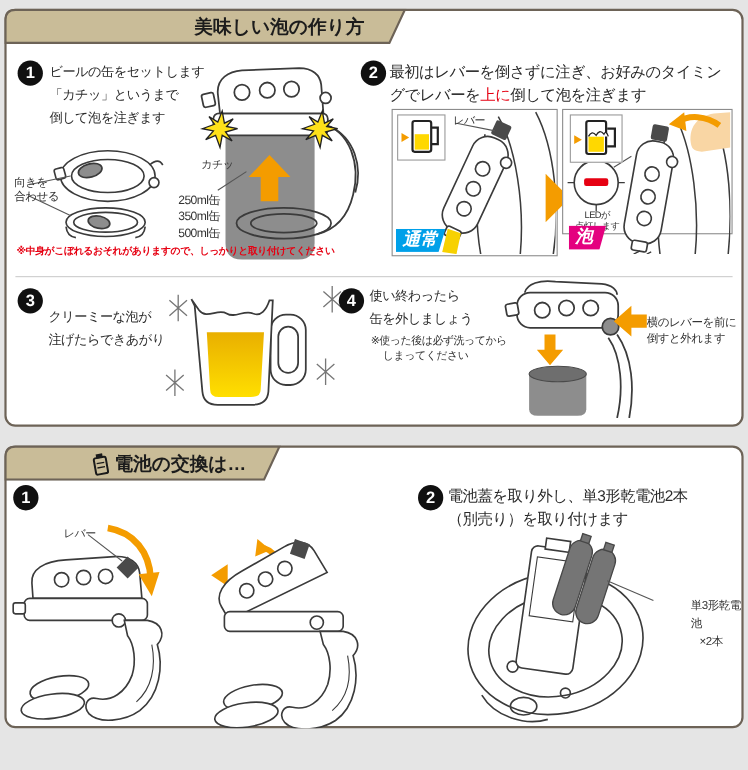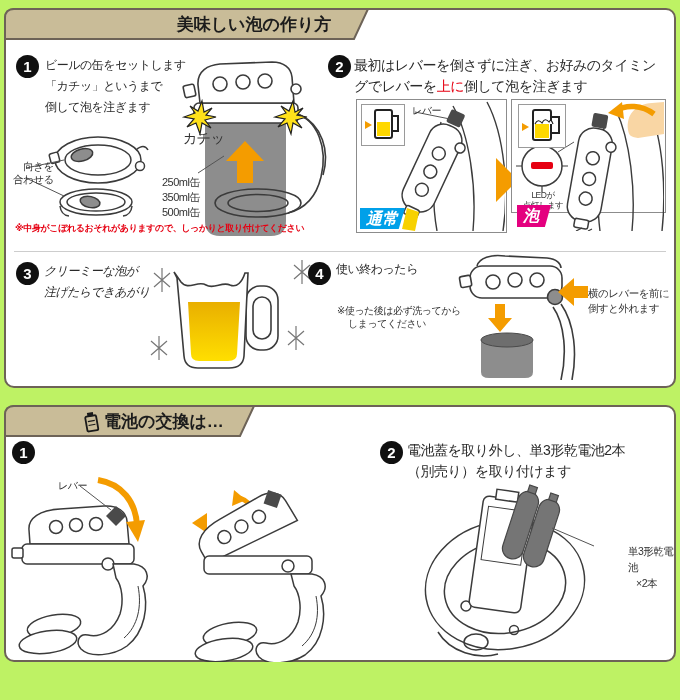--- a/index.html
+++ b/index.html
@@ -1,16 +1,16 @@
 <!DOCTYPE html>
 <html><head>
 <meta charset="utf-8">
 <style>
   html,body{margin:0;padding:0;background:#fff;}
-  .page{position:relative;width:680px;height:700px;background:#bef264;overflow:hidden;
+  .page{position:relative;width:680px;height:700px;background:#e5e5e5;overflow:hidden;
         font-family:"Liberation Sans","DejaVu Sans",sans-serif;color:#242424;}
   .abs{position:absolute;}
   .box{position:absolute;border:2px solid #6d6357;border-radius:10px;background:#fff;box-sizing:border-box;}
   .bandtitle{position:absolute;font-size:17px;font-weight:bold;color:#1c1c1c;letter-spacing:0;}
   .num{position:absolute;width:23px;height:23px;border-radius:50%;background:#101010;color:#fff;
        font-size:15px;font-weight:bold;display:flex;align-items:center;justify-content:center;}
   .steptext{position:absolute;font-size:12px;line-height:21px;letter-spacing:-0.5px;color:#2a2a2a;}
   .small{position:absolute;font-size:10px;line-height:13px;letter-spacing:-0.5px;color:#333;}
   .warn{position:absolute;font-size:9px;font-weight:bold;letter-spacing:-0.4px;color:#e60012;}
   .red{color:#e60012;}
@@ -49,21 +49,21 @@
       <circle cx="118" cy="40" r="4.5"></circle>
       <path d="M114,24 q8,-7 12,0" fill="none"></path>
       <ellipse cx="74" cy="76" rx="36" ry="13"></ellipse>
       <ellipse cx="74" cy="76" rx="29" ry="9" fill="none"></ellipse>
       <ellipse cx="68" cy="76" rx="10" ry="5.5" fill="#8d8d8d" transform="rotate(12 68 76)"></ellipse>
       <path d="M38,80 q1,9 9,10 M110,80 q-1,9 -9,10" fill="none"></path>
       <line x1="4" y1="42" x2="42" y2="34" stroke="#555" stroke-width="1"></line>
       <line x1="4" y1="52" x2="42" y2="70" stroke="#555" stroke-width="1"></line>
     </g>
   </svg>
-  <div class="small" style="left:13px;top:160px;font-size:10.5px;text-align:right;">
+  <div class="small" style="left:13px;top:160px;font-size:10.5px;">
     <div>向きを</div>
       <div>合わせる</div>
   </div>
 
   <svg class="abs" style="left:160px;top:55px;" width="175" height="188" viewBox="0 0 175 188">
     <defs>
       <g id="burst">
         <polygon points="16,0 5,3 11,11 2,6 0,17 -4,6 -13,10 -6,2 -16,0 -5,-4 -10,-11 -2,-6 2,-16 4,-5 12,-9 6,-2" fill="#ffe11a" stroke="#222" stroke-width="1.2"></polygon>
       </g>
     </defs>
@@ -79,21 +79,21 @@
         <circle cx="83" cy="27" r="7"></circle>
         <circle cx="105" cy="26" r="7"></circle>
       <rect x="24" y="30" width="11" height="12" rx="2" transform="rotate(-12 29 36)"></rect>
       <circle cx="136" cy="34" r="5"></circle>
     </g>
     <use href="#burst" x="0" y="0" transform="translate(40,62)"></use>
     <use href="#burst" x="0" y="0" transform="translate(131,62)"></use>
     <polygon points="85,86 104,106 93,106 93,128 77,128 77,106 66,106" fill="#f49c00"></polygon>
     <line x1="38" y1="118" x2="64" y2="101" stroke="#555" stroke-width="1"></line>
   </svg>
-  <div class="small" style="left:183px;top:132px;font-size:14px;">カチッ</div>
+  <div class="small" style="left:183px;top:144px;font-size:10px;">カチッ</div>
   <div class="small" style="left:162px;top:175px;font-size:11px;line-height:15px;">
     <div>250ml缶</div>
       <div>350ml缶</div>
       <div>500ml缶</div>
   </div>
   <div class="warn" style="left:15px;top:222px;width:300px;">※中身がこぼれるおそれがありますので、しっかりと取り付けてください</div>
 
   <div class="num" style="left:328px;top:55px;">2</div>
   <div class="steptext" style="left:354px;top:55px;font-size:14px;">
     <div>最初はレバーを倒さずに注ぎ、お好みのタイミン</div>
@@ -174,21 +174,21 @@
     <div class="small" style="left:8px;top:90px;width:46px;text-align:center;font-size:8.5px;line-height:10px;">
       <div>LEDが</div>
         <div>点灯します</div>
     </div>
     <div class="taglabel" style="left:5px;top:105px;width:34px;height:22px;background:#e4007f;clip-path:polygon(0 0,100% 0,82% 100%,0 100%);">泡</div>
   </div>
 
   <div class="divider" style="left:14px;top:251px;width:652px;"></div>
 
   <div class="num" style="left:16px;top:262px;">3</div>
-  <div class="steptext" style="left:44px;top:261px;font-style:italic;">
+  <div class="steptext" style="left:44px;top:278px;">
     <div>クリーミーな泡が</div>
       <div>注げたらできあがり</div>
   </div>
   <svg class="abs" style="left:150px;top:252px;" width="170" height="126" viewBox="0 0 170 126">
     <defs>
       <linearGradient id="gbeer" x1="0" y1="0" x2="0" y2="1">
         <stop offset="0" stop-color="#e9af00"></stop>
           <stop offset="1" stop-color="#ffdf00"></stop>
       </linearGradient>
       <g id="sprk" stroke="#777" stroke-width="1.2">
@@ -203,20 +203,21 @@
     <path d="M38,50 L90,50 L87,102 Q87,109 78,109 L49,109 Q41,109 41,102 Z" fill="url(#gbeer)"></path>
     <use href="#sprk" transform="translate(12,28)"></use>
     <use href="#sprk" transform="translate(152,20)"></use>
     <use href="#sprk" transform="translate(9,96)"></use>
     <use href="#sprk" transform="translate(146,86)"></use>
   </svg>
 
   <div class="num" style="left:308px;top:262px;">4</div>
   <div class="steptext" style="left:336px;top:259px;">
     <div>使い終わったら</div>
+      <div>缶を外しましょう</div>
   </div>
   <div class="small" style="left:337px;top:304px;">
     <div>※使った後は必ず洗ってから</div>
       <div style="padding-left:11px;">しまってください</div>
   </div>
   <svg class="abs" style="left:455px;top:252px;" width="135" height="128" viewBox="0 0 135 128">
     <g stroke="#3b3b3b" stroke-width="1.6" fill="#fff">
       <path d="M98,55 C110,72 112,102 106,128 M106,52 C120,72 122,102 117,128" fill="none"></path>
       <rect x="15" y="14" width="92" height="32" rx="12"></rect>
       <path d="M22,14 C24,6 36,2 50,4 L92,6 C102,7 106,12 106,16" fill="none"></path>

